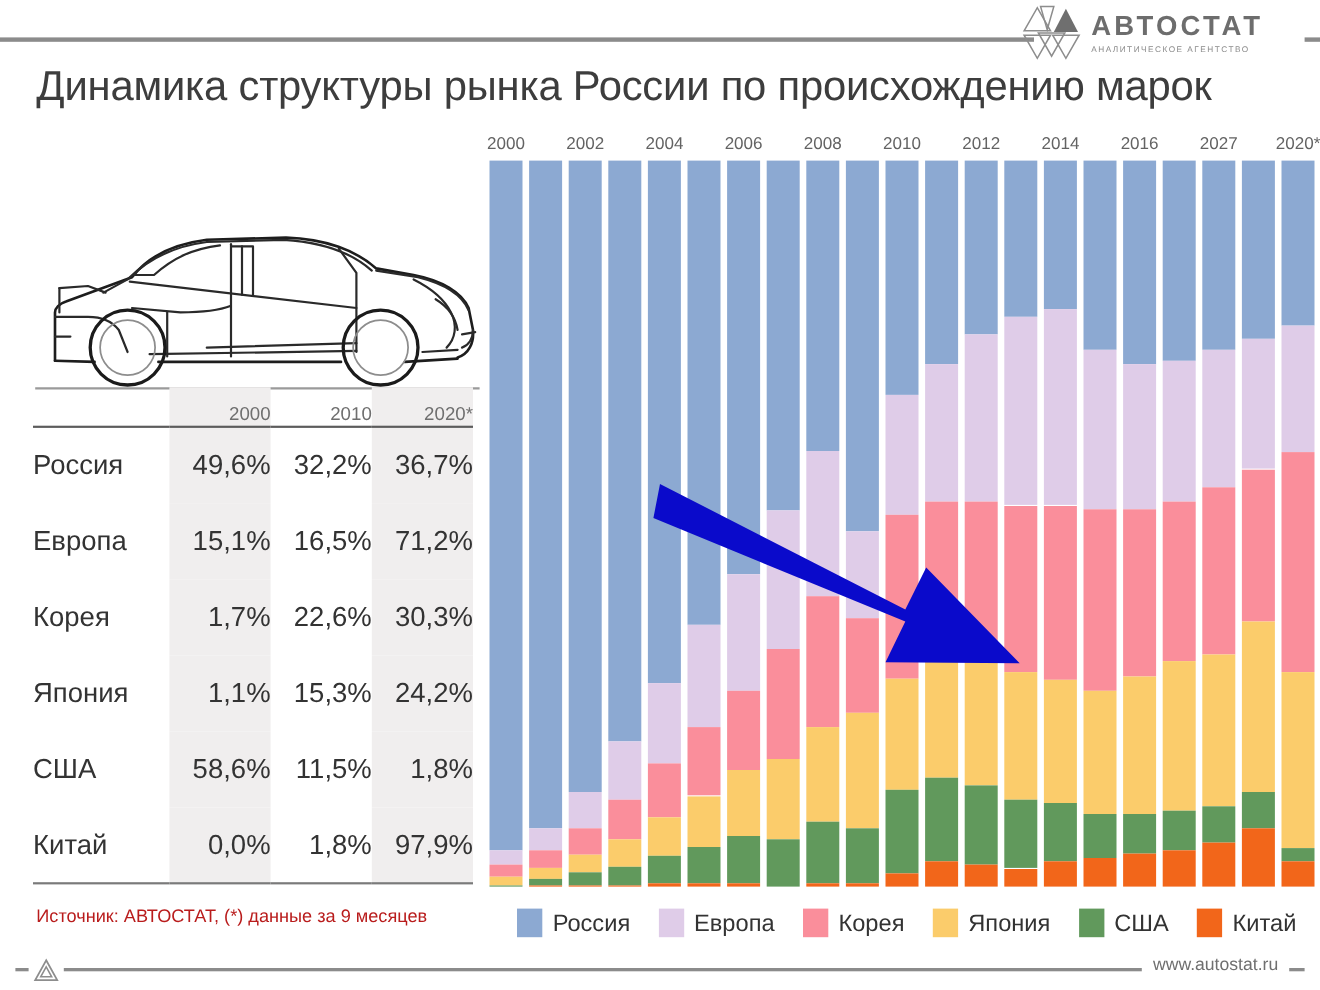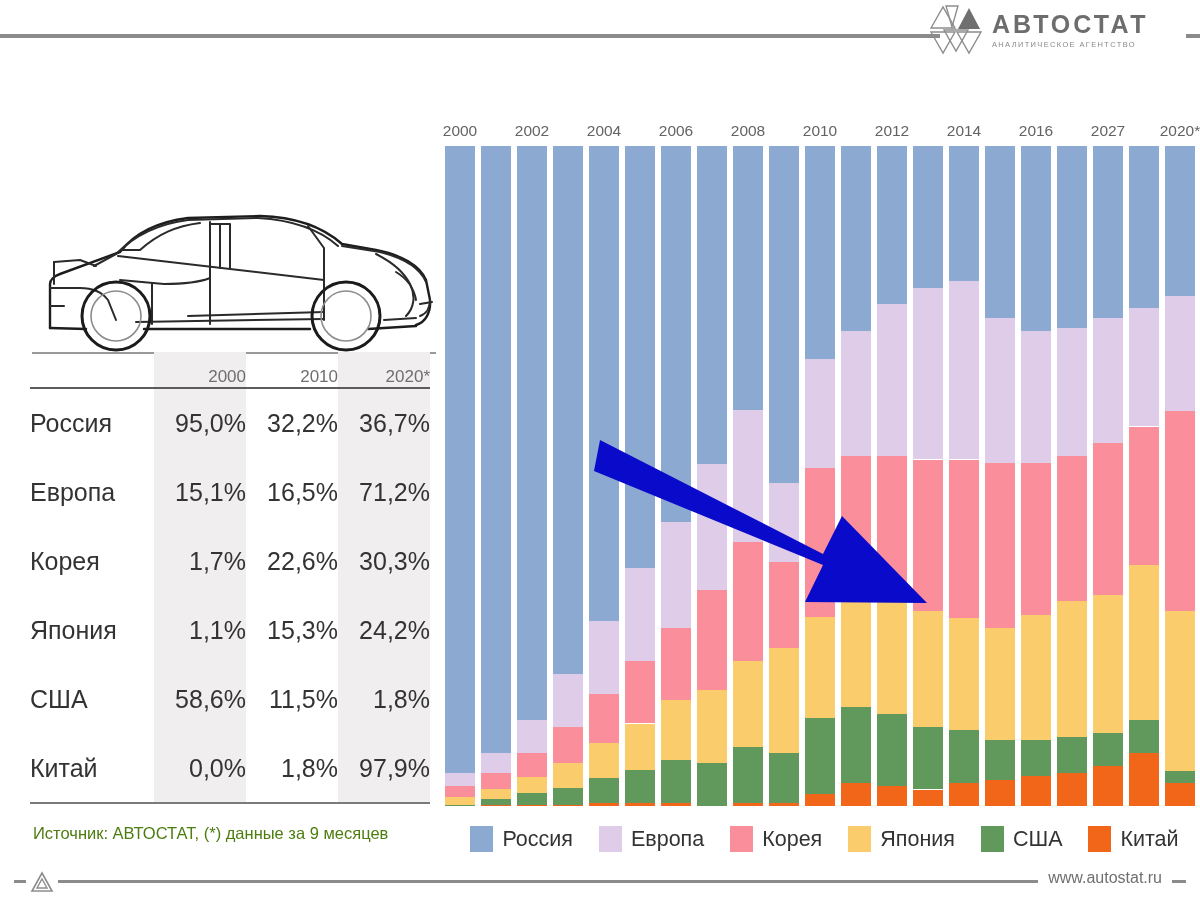--- a/index.html
+++ b/index.html
@@ -64,21 +64,21 @@
   .row-label {
     height: 69px; font-size: 25px; color: #333; text-align: left;
     padding-left: 2px; font-weight: 400; white-space: nowrap;
   }
   .row-val {
     height: 69px; font-size: 25px; color: #333; text-align: right;
     padding-right: 14px; font-weight: 400; white-space: nowrap;
   }
   .source {
     position: absolute; left: 33px; top: 824px;
-    font-size: 16.5px; color: #4d7c0f; white-space: nowrap;
+    font-size: 16.5px; color: #b91c1c; white-space: nowrap;
   }
 
   
   .chart { position: absolute; left: 445px; top: 122px; width: 750px; height: 690px; }
   .year-axis { position: relative; height: 24px; width: 750px; }
   .year-label {
     position: absolute; top: 0; font-size: 15.5px; color: #636363;
     text-align: center; white-space: nowrap; transform: translateX(-50%);
   }
   .plot { position: relative; width: 750px; height: 660px; }
@@ -131,20 +131,21 @@
         </g>
         <polygon points="30,25 41,4 52,25" fill="#6f6f6f"></polygon>
       </svg>
     </div>
     <div class="logo-text">
       <div class="logo-name">АВТОСТАТ</div>
       <div class="logo-sub">АНАЛИТИЧЕСКОЕ АГЕНТСТВО</div>
     </div>
   </div>
 
+  <div class="title">Динамика структуры рынка России по происхождению марок</div>
 
   <div class="car">
     <svg viewBox="0 0 420 172" width="420" height="172" aria-hidden="true">
       <g fill="none" stroke="#1d1d1d" stroke-width="2.4" stroke-linecap="round" stroke-linejoin="round">
         <path d="M26 140 L26 96 C26 92 30 88 36 86 L96 64 C110 46 132 34 164 30 L236 28 C272 29 300 40 318 56 L352 62 C378 67 396 78 402 92 L406 112 C407 124 402 134 392 137"></path>
         <path d="M26 140 L62 141"></path>
         <path d="M120 141 L286 141"></path>
         <path d="M344 141 L392 138"></path>
       </g>
       <g fill="none" stroke="#2a2a2a" stroke-width="2" stroke-linecap="round" stroke-linejoin="round">
@@ -198,21 +199,21 @@
           <th class="hdr-cell">2010</th>
           <th class="hdr-cell shade">2020*</th>
         </tr>
         <tr class="rule-row">
           <td colspan="4"></td>
         </tr>
       </thead>
       <tbody>
         <tr>
           <td class="row-label">Россия</td>
-          <td class="row-val shade">95,0%</td>
+          <td class="row-val shade">49,6%</td>
           <td class="row-val">32,2%</td>
           <td class="row-val shade">36,7%</td>
         </tr>
         <tr>
           <td class="row-label">Европа</td>
           <td class="row-val shade">15,1%</td>
           <td class="row-val">16,5%</td>
           <td class="row-val shade">71,2%</td>
         </tr>
         <tr>

